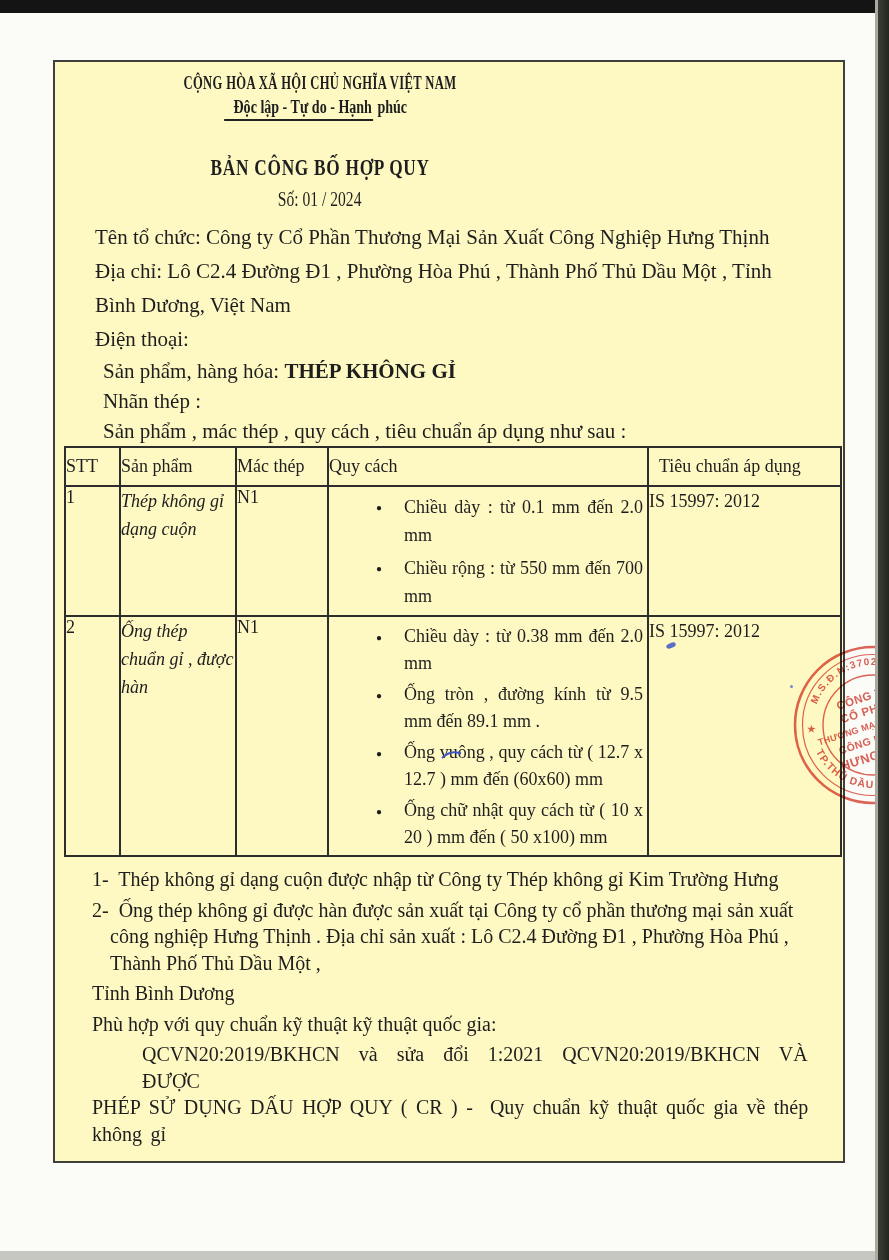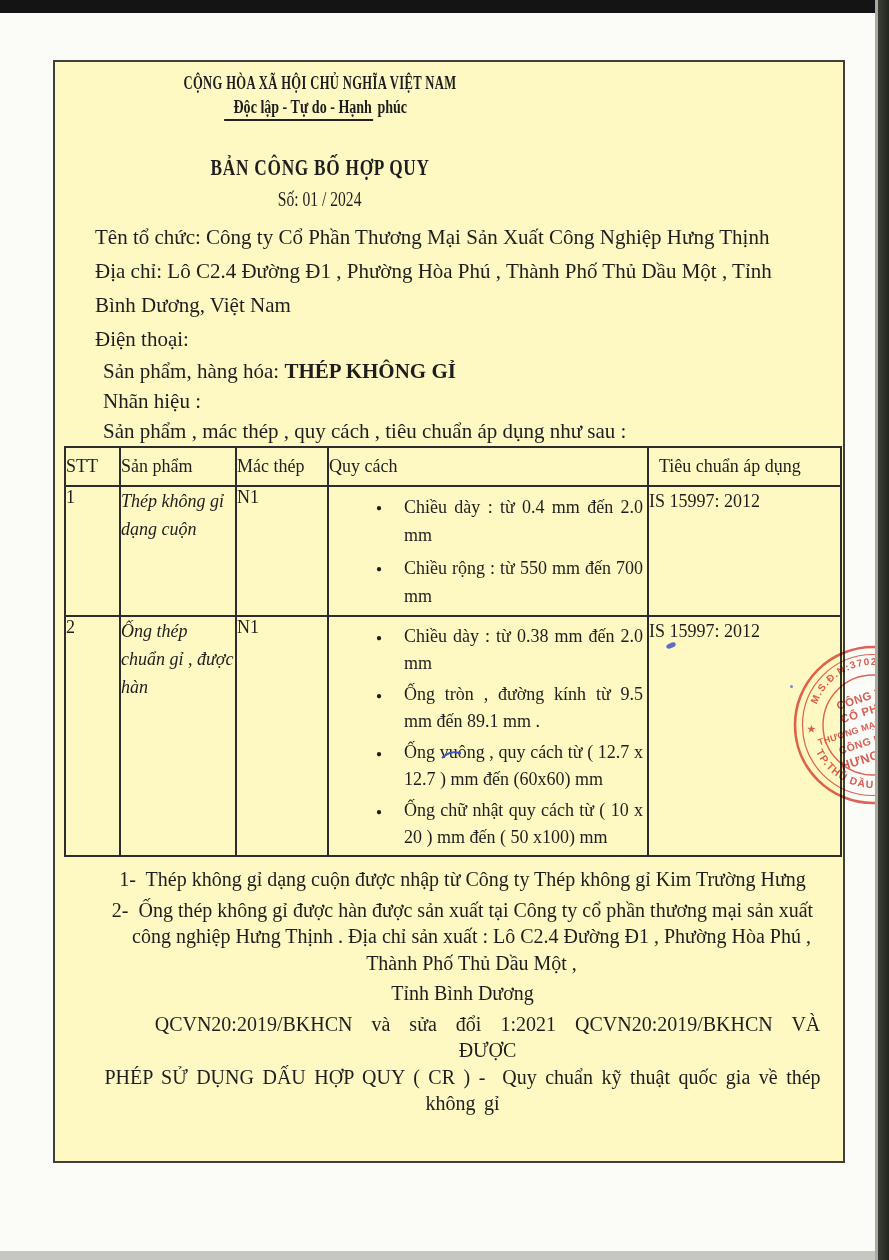--- a/index.html
+++ b/index.html
@@ -39,21 +39,21 @@
   tr.r2 td{height:230px;}
   td.pt{padding-top:7px;}
   td.prod{padding:7px 6px 0 12px;text-align:justify;line-height:28px;font-style:italic;}
   td.std{padding:7px 4px 0 10px;line-height:28px;}
   ul.specs{margin:6px 0 0 0;padding:0 0 0 45px;list-style:none;}
   ul.specs li{position:relative;padding-left:30px;margin-bottom:4px;line-height:27px;
               text-align:justify;padding-right:4px;}
   ul.specs li::before{content:"●";position:absolute;left:2px;top:1px;font-size:10px;}
   tr.r1 ul.specs li{line-height:28px;margin-bottom:5px;}
 
-  .notes{position:absolute;left:37px;top:804px;right:10px;font-size:20px;text-align:center;}
+  .notes{position:absolute;left:37px;top:804px;right:10px;font-size:20px;}
   .notes p{margin:0 0 4px 0;line-height:26.5px;}
   .line{display:block;white-space:pre-wrap;}
   .note2{padding-left:18px;}
   .note2 .first{margin-left:-18px;}
   .qcvn{margin-left:-29px;margin-top:5px;}
   .qcvn .l1{padding-left:50px;word-spacing:14px;}
   .qcvn .l2{word-spacing:3.5px;}
 
   
   svg.stamp{position:absolute;left:770px;top:618px;z-index:3;mix-blend-mode:multiply;opacity:.9;}
@@ -89,21 +89,21 @@
 
     <div class="org">
       <p>Tên tổ chức: Công ty Cổ Phần Thương Mại Sản Xuất Công Nghiệp Hưng Thịnh</p>
       <p>
           <span class="line">Địa chỉ: Lô C2.4 Đường Đ1 , Phường Hòa Phú , Thành Phố Thủ Dầu Một , Tỉnh</span>
           <span class="line">Bình Dương, Việt Nam</span>
         </p>
       <p>Điện thoại:</p>
       <div class="sub">
         <p><span>Sản phẩm, hàng hóa: </span><span class="bold">THÉP KHÔNG GỈ</span></p>
-        <p>Nhãn hiệu :</p>
+        <p>Nhãn thép :</p>
         <p>Sản phẩm , mác thép , quy cách , tiêu chuẩn áp dụng như sau :</p>
       </div>
     </div>
 
     <table class="spec">
       <colgroup>
         <col style="width:55px">
           <col style="width:116px">
           <col style="width:92px">
         <col style="width:320px">
@@ -116,21 +116,21 @@
         <th>Mác thép</th>
         <th>Quy cách</th>
         <th style="padding-left:10px">Tiêu chuẩn áp dụng</th>
       </tr>
       <tr class="r1">
         <td class="c pt">1</td>
         <td class="prod">Thép không gỉ dạng cuộn</td>
         <td class="c pt">N1</td>
         <td>
           <ul class="specs">
-            <li>Chiều dày : từ 0.4 mm đến 2.0 mm</li>
+            <li>Chiều dày : từ 0.1 mm đến 2.0 mm</li>
             <li>Chiều rộng : từ 550 mm đến 700 mm</li>
           </ul>
         </td>
         <td class="std">IS 15997: 2012</td>
       </tr>
       <tr class="r2">
         <td class="c pt">2</td>
         <td class="prod">Ống thép chuẩn gỉ , được hàn</td>
         <td class="c pt">N1</td>
         <td>
@@ -149,20 +149,21 @@
     <div class="notes">
       <p>
           <span class="line">1-  Thép không gỉ dạng cuộn được nhập từ Công ty Thép không gỉ Kim Trường Hưng</span>
         </p>
       <p class="note2">
           <span class="line first">2-  Ống thép không gỉ được hàn được sản xuất tại Công ty cổ phần thương mại sản xuất</span>
           <span class="line">công nghiệp Hưng Thịnh . Địa chỉ sản xuất : Lô C2.4 Đường Đ1 , Phường Hòa Phú ,</span>
           <span class="line">Thành Phố Thủ Dầu Một ,</span>
         </p>
       <p>Tỉnh Bình Dương</p>
+      <p>Phù hợp với quy chuẩn kỹ thuật kỹ thuật quốc gia:</p>
       <p class="qcvn">
           <span class="line l1">QCVN20:2019/BKHCN và sửa đổi 1:2021 QCVN20:2019/BKHCN VÀ ĐƯỢC</span>
           <span class="line l2">PHÉP SỬ DỤNG DẤU HỢP QUY ( CR ) -  Quy chuẩn kỹ thuật quốc gia về thép không gỉ</span>
         </p>
     </div>
 
   </div>
 
   <svg class="stamp" width="119" height="220" viewBox="770 618 119 220">
     <circle cx="873" cy="725" r="78" stroke-width="2.6"></circle>

